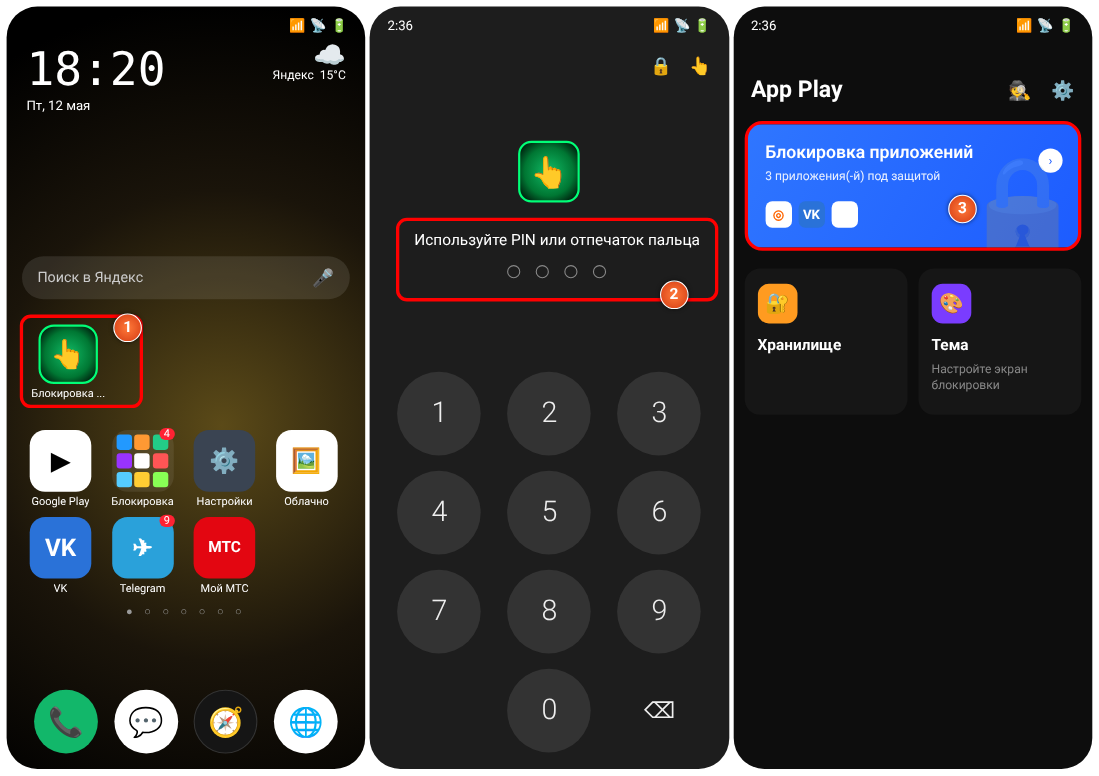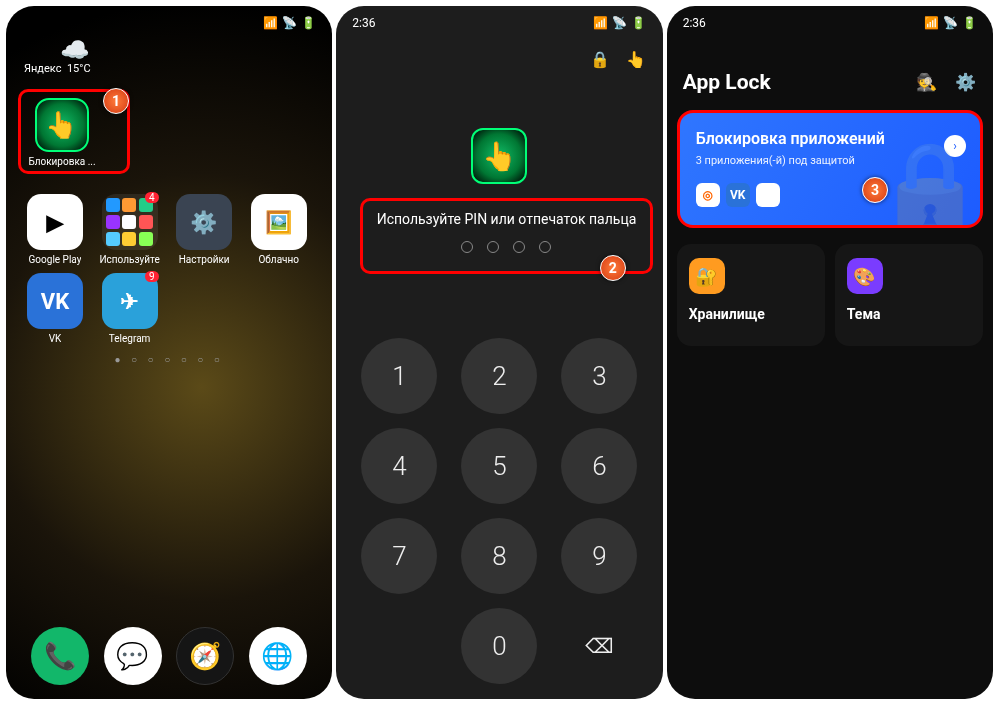--- a/index.html
+++ b/index.html
@@ -71,26 +71,34 @@
 <div class="phone p1">
   <div class="status">
     <span></span>
     <span class="status-right">
       <span>📶</span>
       <span>📡</span>
       <span>🔋</span>
     </span>
   </div>
   <div class="clock-block">
+    <div>
+      <div class="time-big">18:20</div>
+      <div class="date-small">Пт, 12 мая</div>
+    </div>
     <div class="weather">
       <div class="cloud">☁️</div>
       <span>Яндекс</span>&nbsp;&nbsp;<span>15°C</span>
     </div>
   </div>
 
+  <div class="search">
+    <span>Поиск в Яндекс</span>
+    <span class="mic">🎤</span>
+  </div>
 
   <div class="app-row highlight-box" style="padding:6px 4px 4px 6px; width:112px; margin-top:14px; margin-left:12px; position:relative;">
     <div class="app-icon-hold">
       <div class="app-ico fp-ico">👆</div>
       <div class="app-label">Блокировка ...</div>
     </div>
     <div class="step-badge" style="top:-4px; right:-2px;">1</div>
   </div>
 
   <div class="grid4">
@@ -104,39 +112,43 @@
           <span style="background:#29f"></span>
           <span style="background:#f93"></span>
           <span style="background:#2c8"></span>
           <span style="background:#93f"></span>
           <span style="background:#fff"></span>
           <span style="background:#f55"></span>
           <span style="background:#5cf"></span>
           <span style="background:#fc3"></span>
           <span style="background:#8f5"></span>
         </div>
-        <div class="app-label">Используйте</div>
+        <div class="app-label">Блокировка</div>
       </div>
     <div class="app-icon-hold">
         <div class="app-ico" style="background:#3a4452">⚙️</div>
         <div class="app-label">Настройки</div>
       </div>
 
     <div class="app-icon-hold">
         <div class="app-ico" style="background:#fff">🖼️</div>
         <div class="app-label">Облачно</div>
       </div>
     <div class="app-icon-hold">
         <div class="app-ico" style="background:#2A72D8;color:#fff">VK</div>
         <div class="app-label">VK</div>
       </div>
     <div class="app-icon-hold">
         <div class="notif-badge">9</div>
         <div class="app-ico" style="background:#2AA1DA;color:#fff">✈</div>
         <div class="app-label">Telegram</div>
+      </div>
+    <div class="app-icon-hold">
+        <div class="app-ico" style="background:#E30611;color:#fff;font-size:14px">МТС</div>
+        <div class="app-label">Мой МТС</div>
       </div>
   </div>
 
   <div class="dots">● ○ ○ ○ ○ ○ ○</div>
 
   <div class="dock">
     <div class="app-ico" style="background:#12B76A">📞</div>
     <div class="app-ico" style="background:#fff">💬</div>
     <div class="app-ico" style="background:#151515;border:1px solid #333">🧭</div>
     <div class="app-ico" style="background:#fff">🌐</div>
@@ -191,21 +203,21 @@
   <div class="status">
     <span>2:36</span>
     <span class="status-right">
         <span>📶</span>
         <span>📡</span>
         <span>🔋</span>
       </span>
   </div>
 
   <div class="al-header">
-    <div class="al-title">App Lock</div>
+    <div class="al-title">App Play</div>
     <div class="al-icons">
       <span>🕵️</span>
       <span>⚙️</span>
     </div>
   </div>
 
   <div class="card-lock highlight-box" style="position:relative;">
     <h3>Блокировка приложений</h3>
     <p>3 приложения(-й) под защитой</p>
     <div class="go">›</div>
@@ -219,15 +231,16 @@
   </div>
 
   <div class="cards2">
     <div class="mini-card">
       <div class="mi-ico" style="background:#ff9b20">🔐</div>
       <h4>Хранилище</h4>
     </div>
     <div class="mini-card">
       <div class="mi-ico" style="background:#7a3cff">🎨</div>
       <h4>Тема</h4>
+      <p>Настройте экран блокировки</p>
     </div>
   </div>
 </div>
 
 </body></html>

